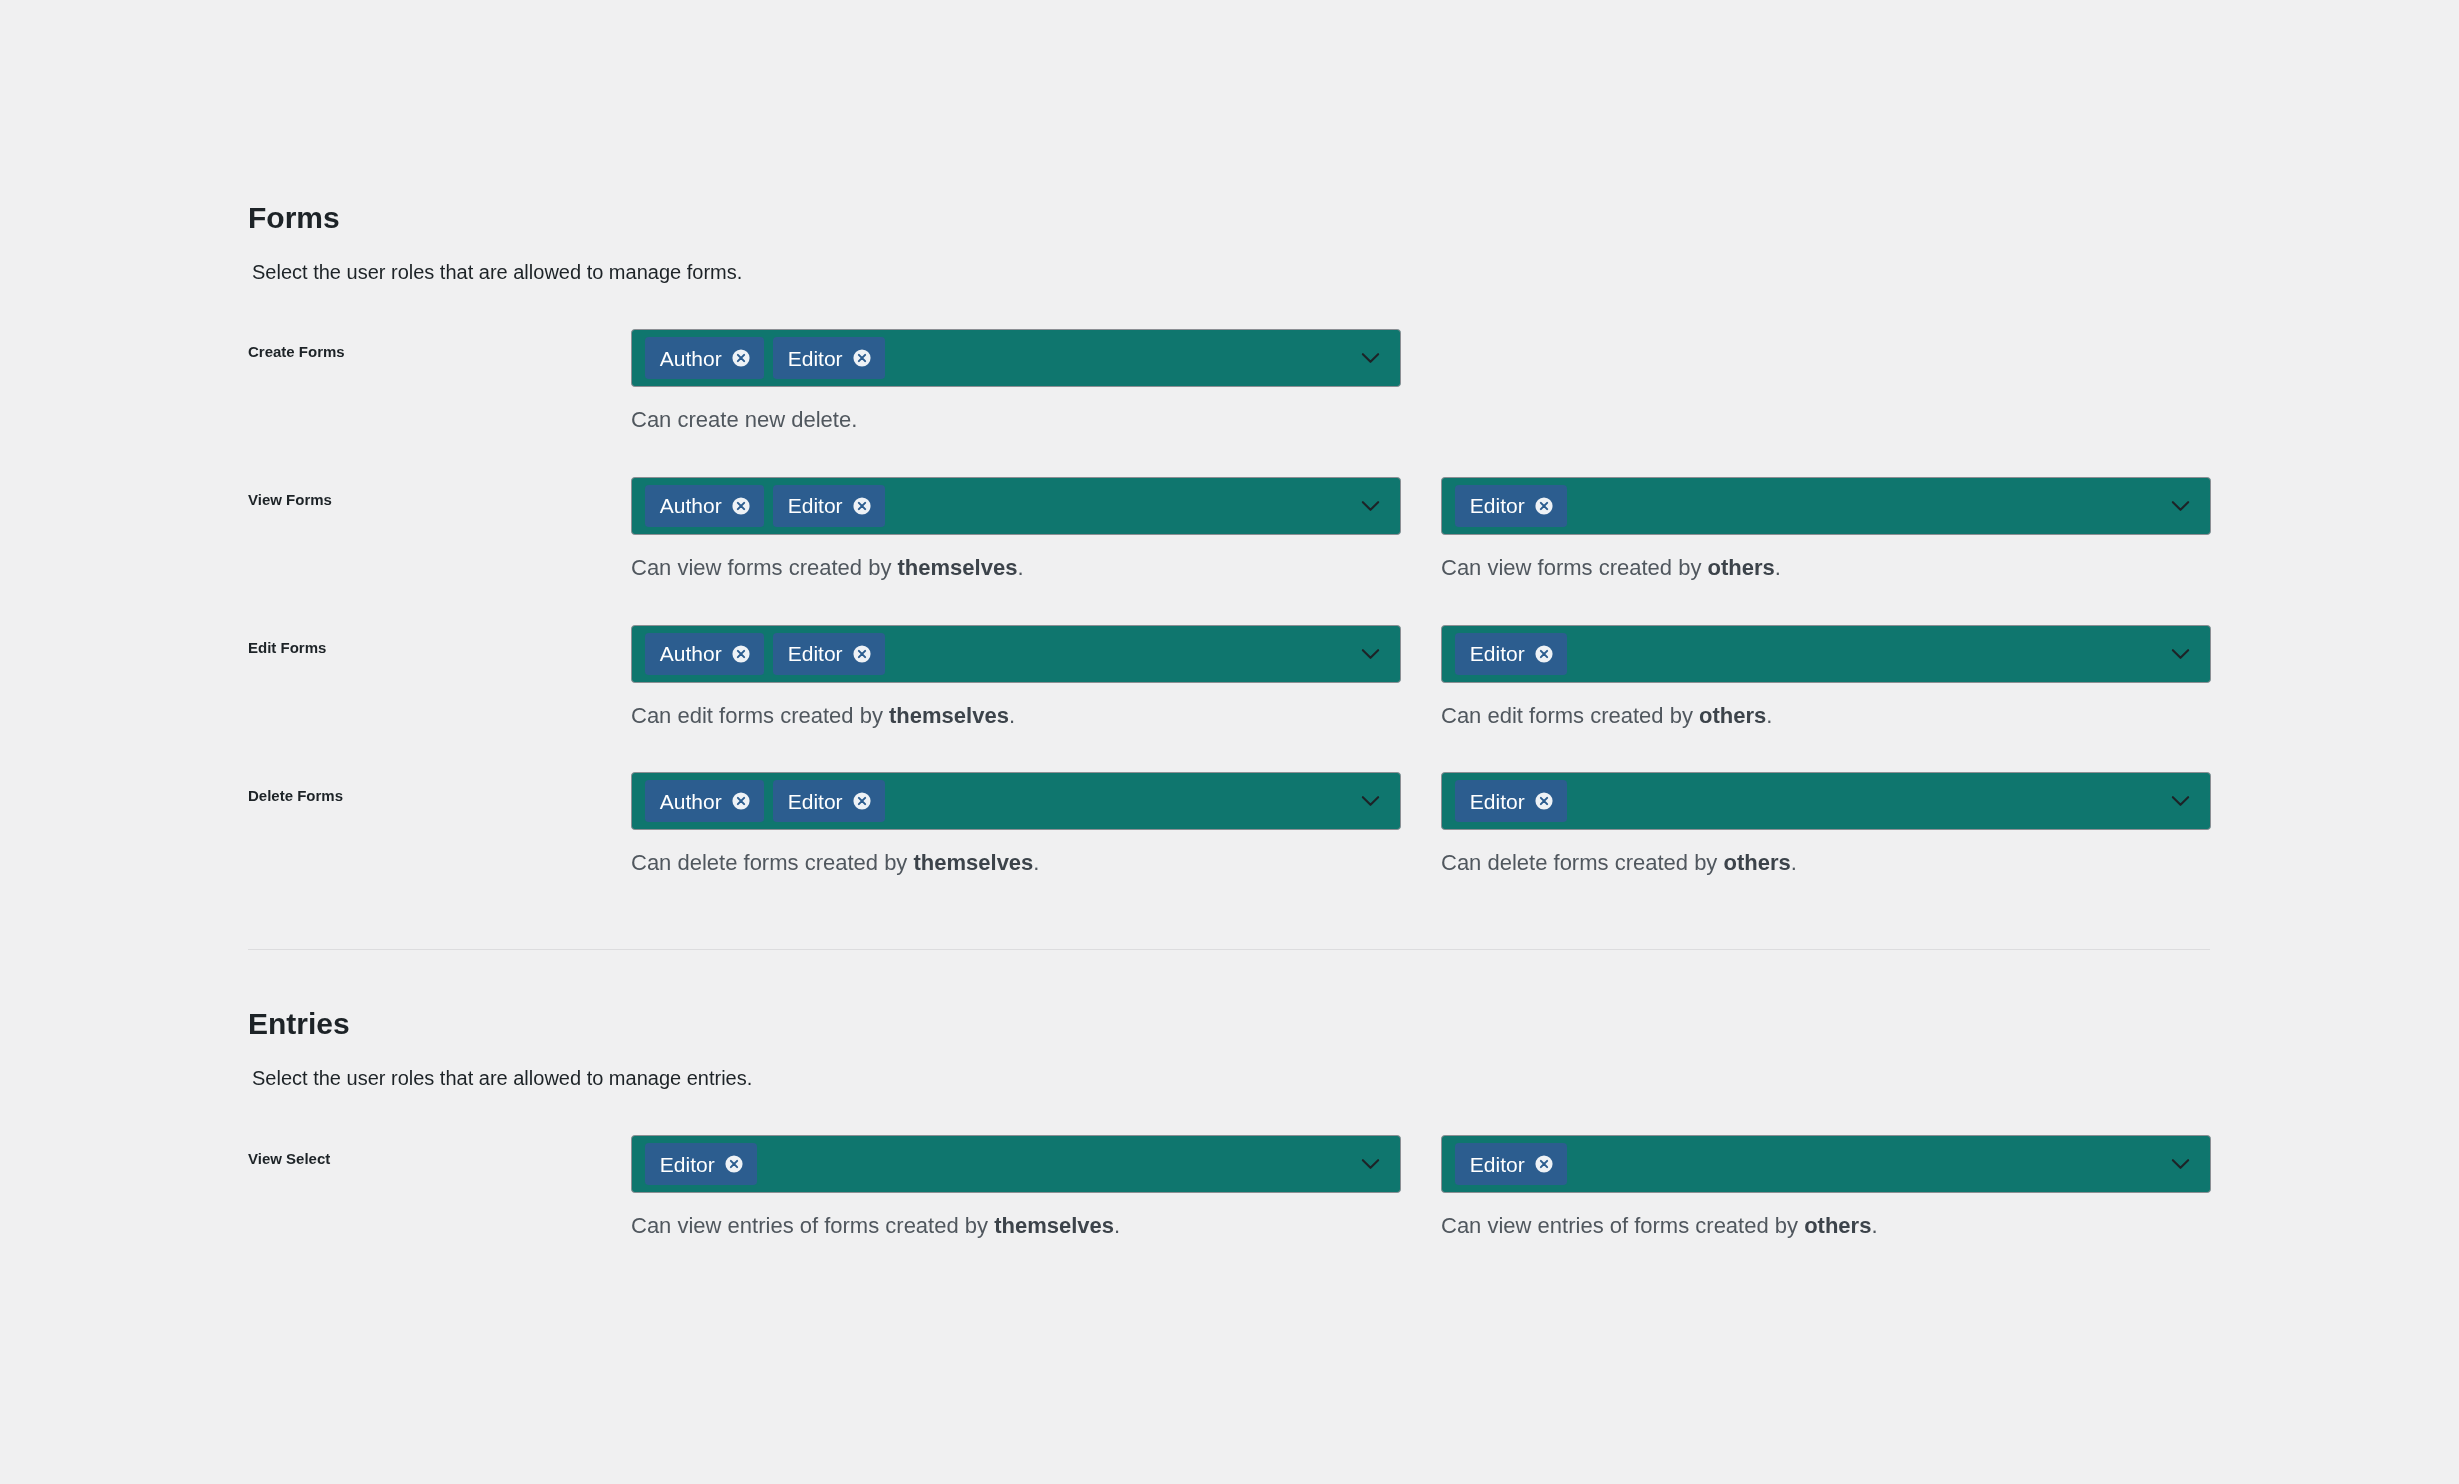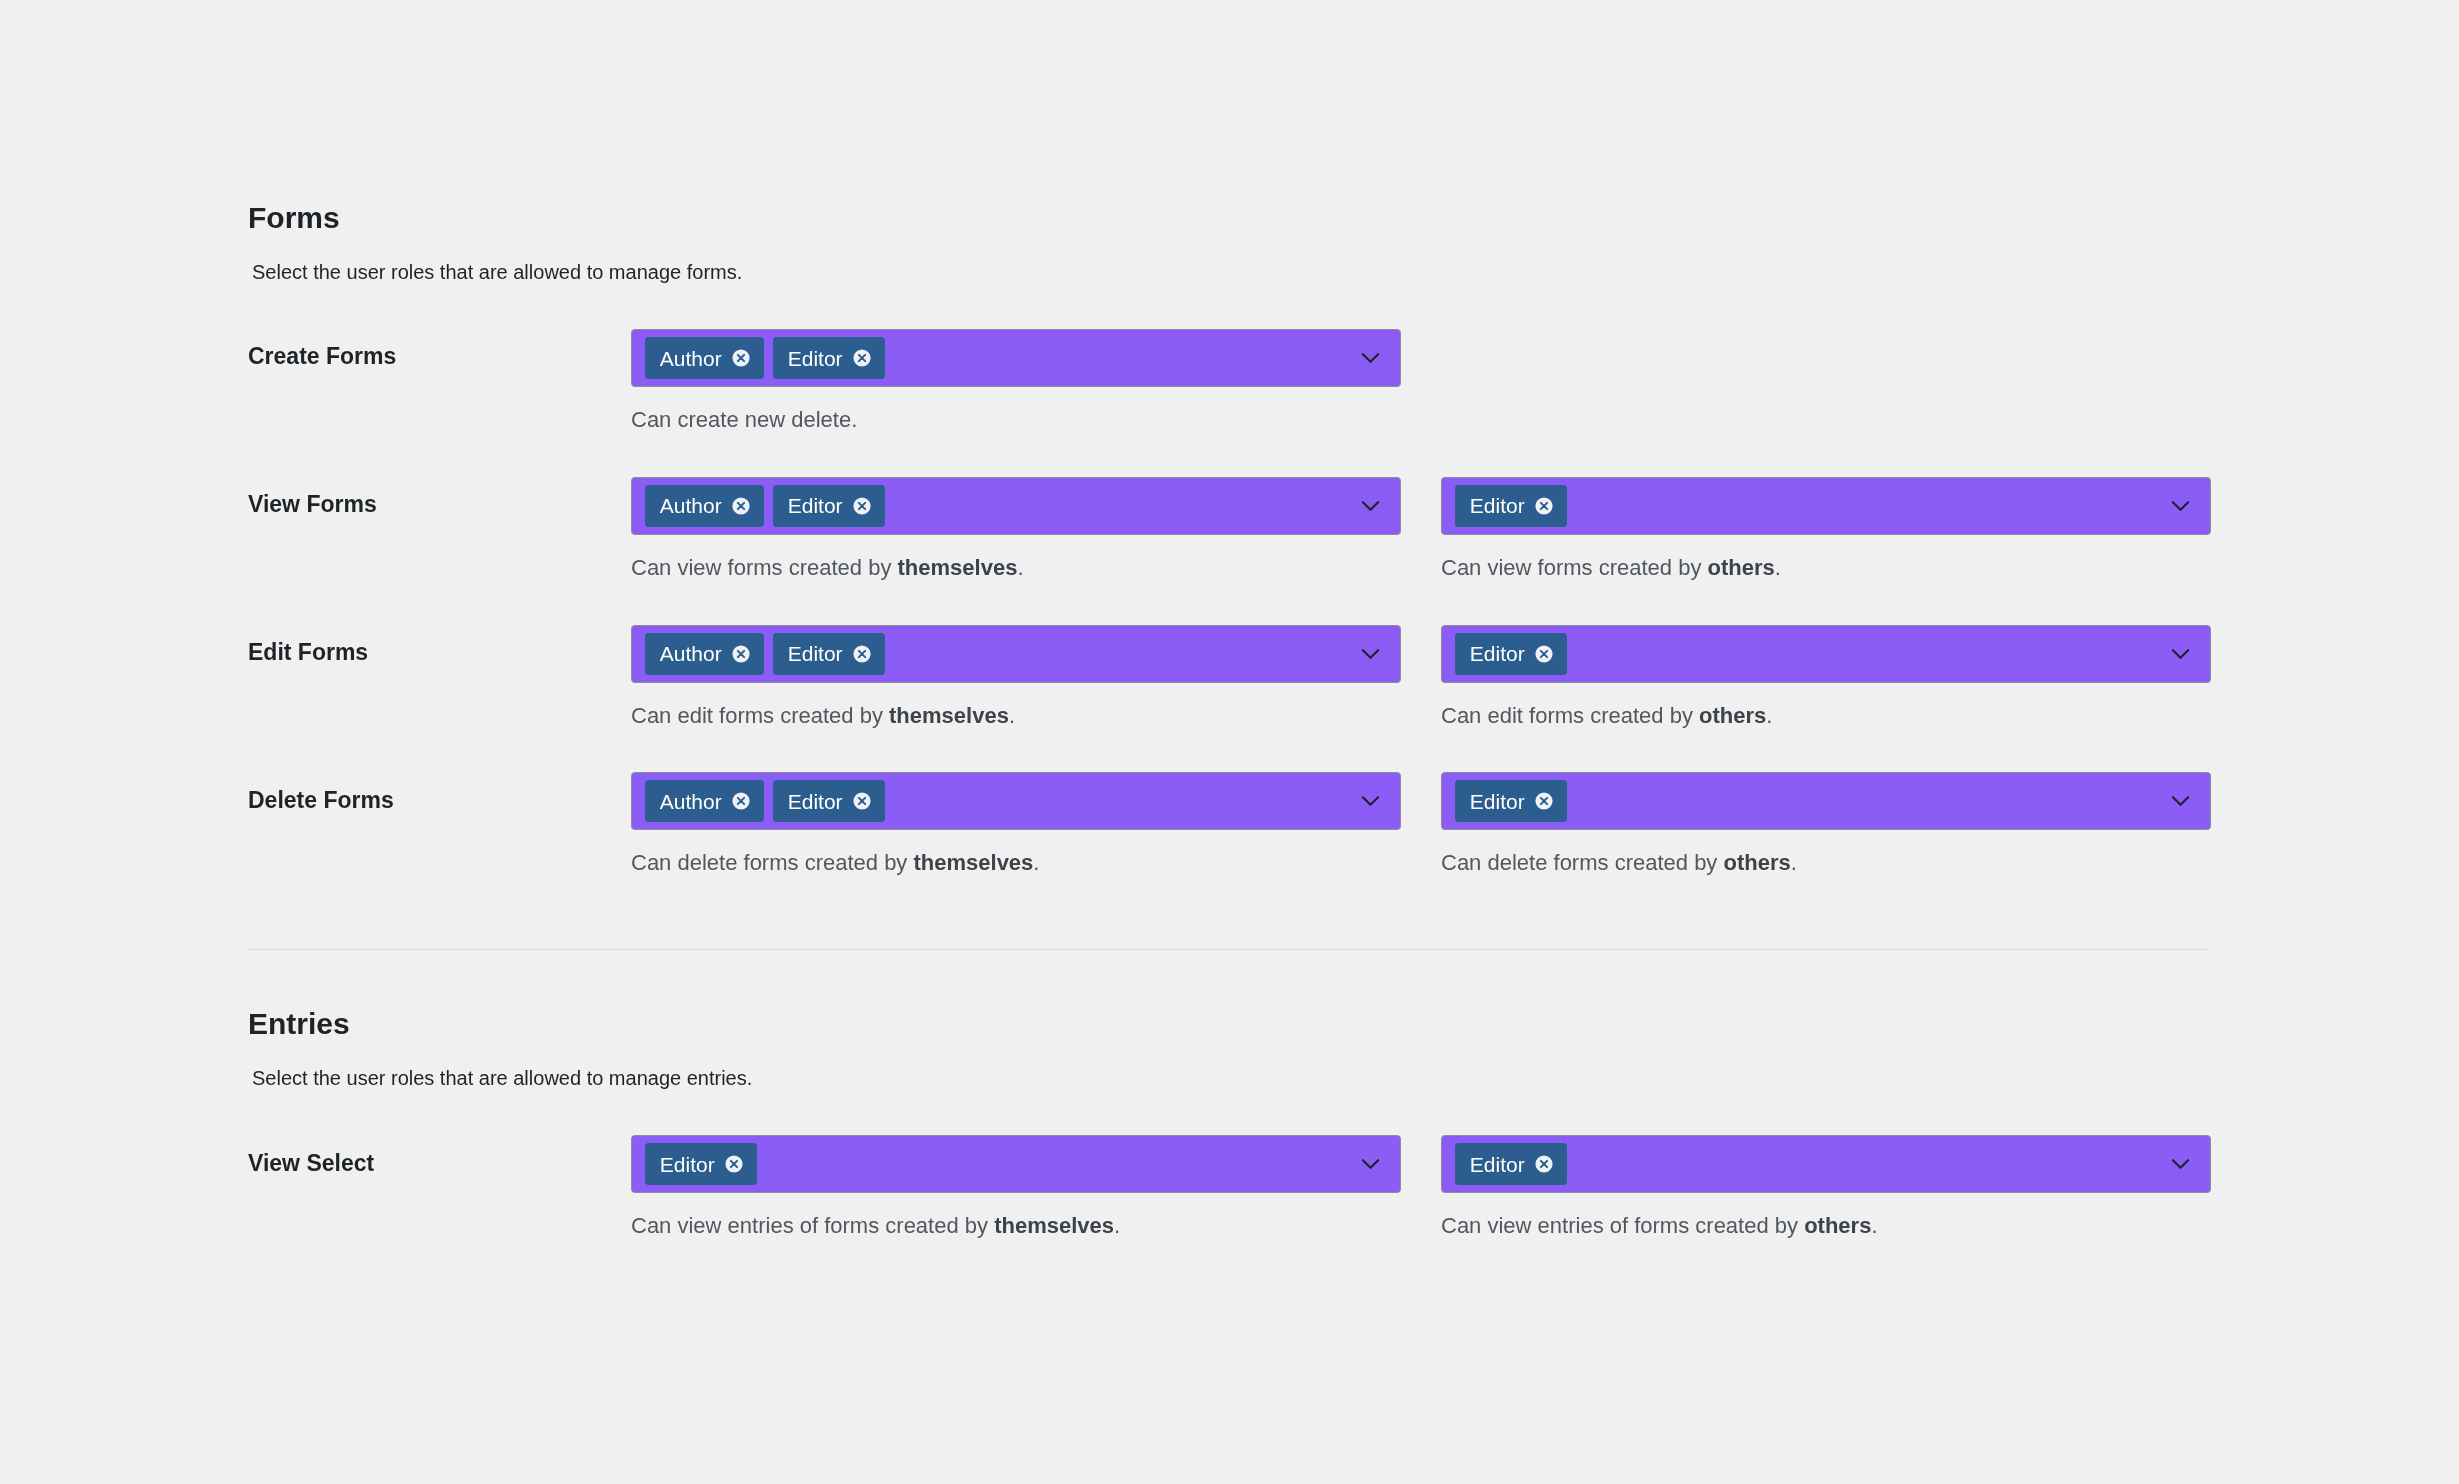--- a/index.html
+++ b/index.html
@@ -48,41 +48,41 @@
   .section-head-entries .section-desc { margin-top: 22px; }
 
   
   .row {
     display: flex;
     align-items: flex-start;
   }
   .row-label {
     width: 383px;
     flex: 0 0 383px;
-    font-size: 23px;
+    font-size: 15px;
     font-weight: bold;
     color: #1d2327;
     padding-top: 13.4px;
     line-height: 1.3;
   }
   .fields {
     display: flex;
     flex: 1 1 auto;
     gap: 40px;
   }
   .field-col {
     width: 770px;
     flex: 0 0 770px;
   }
   .field-col.single { flex: 0 0 770px; }
 
   
   .multiselect {
     position: relative;
-    background: #8b5cf6;
+    background: #0f766e;
     border: 1px solid #8c8f94;
     border-radius: 3.8px;
     min-height: 58px;
     box-sizing: border-box;
     display: flex;
     align-items: center;
     padding: 0 13.4px;
     gap: 9.6px;
   }
   .multiselect .caret {

